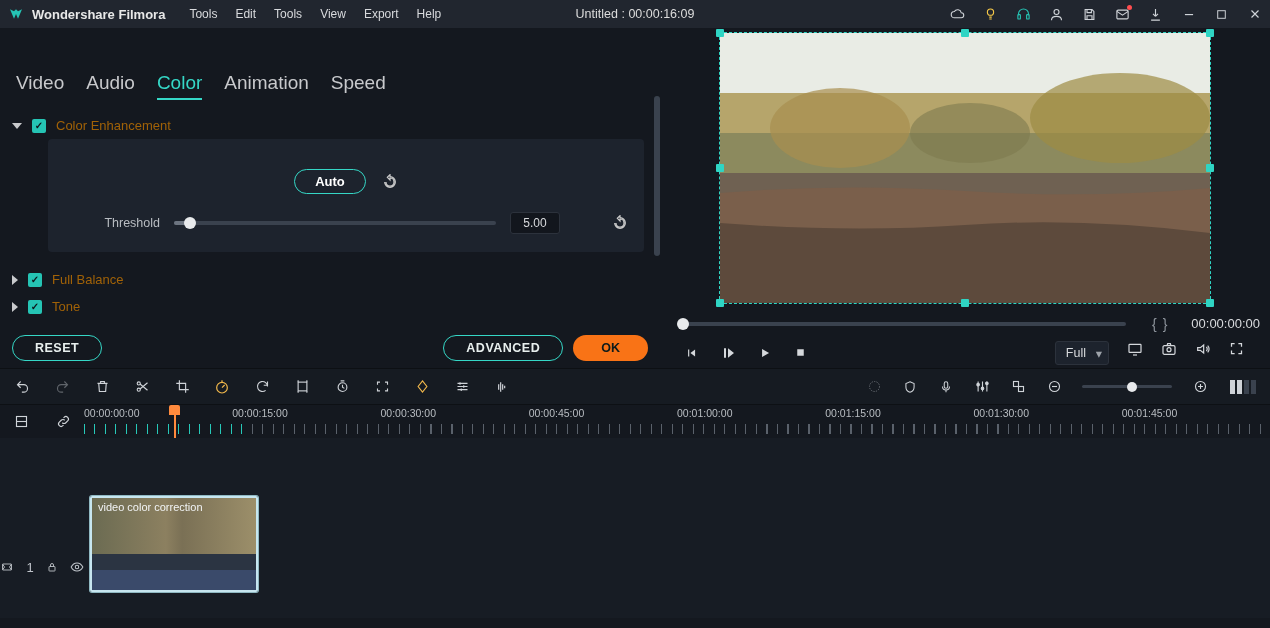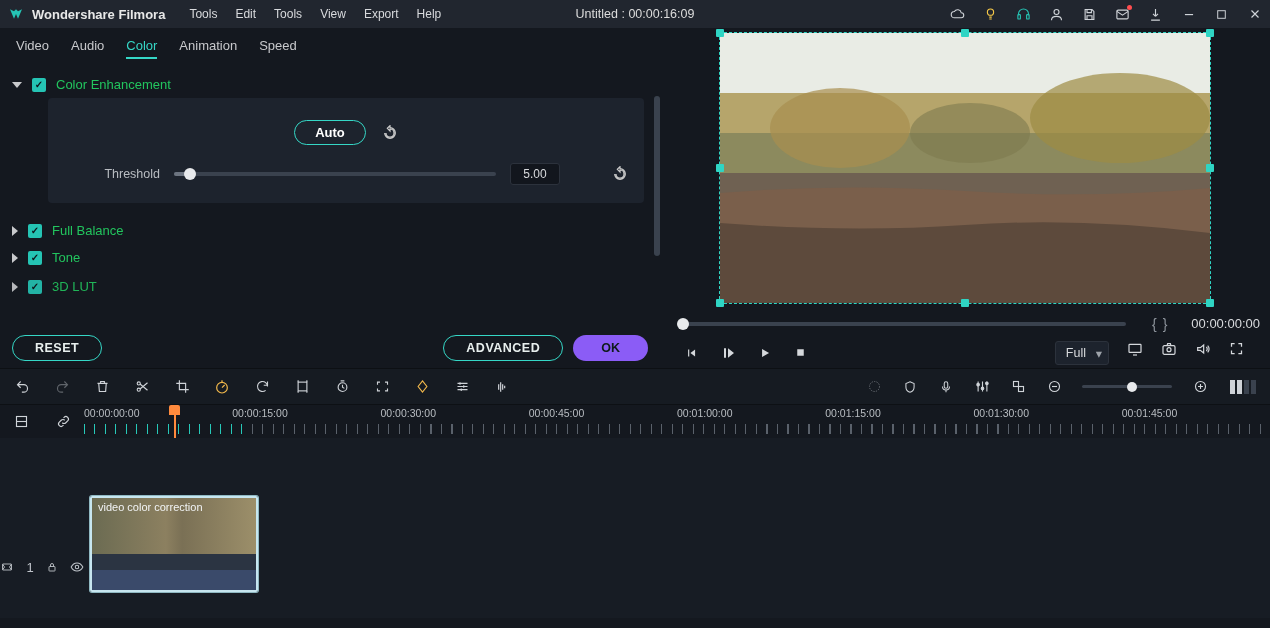--- a/index.html
+++ b/index.html
@@ -12,44 +12,44 @@
   .tb-center { position: absolute; left: 50%; transform: translateX(-50%); font-size: 12.5px; color: #dcdcdc; }
   .tb-right { margin-left: auto; display: flex; gap: 18px; align-items: center; }
   .tb-right .ico { width: 15px; height: 15px; color: #cfd3d8; display:flex; align-items:center; justify-content:center; cursor:pointer; position:relative;}
   .tb-right .ico.yellow { color: #f7c948; }
   .tb-right .ico.teal { color: #25c4b4; }
   .red-dot { position:absolute; top:-2px; right:-2px; width:5px; height:5px; background:#ff4d4f; border-radius:50%; }
 
   .main-row { display: flex; height: 340px; }
   .panel { width: 660px; background: #14181f; display:flex; flex-direction:column; }
   .tabs { display:flex; gap: 22px; padding: 10px 16px 6px; }
-  .tabs span { color:#c8c9cc; font-size:13px; cursor:pointer; padding-bottom:4px; }
+  .tabs span { color:#c8c9cc; font-size:19px; cursor:pointer; padding-bottom:4px;margin-top:34px; }
   .tabs span.active { color:#35d7c6; border-bottom:2px solid #35d7c6; }
   .scrollarea { flex:1; overflow:hidden; padding: 6px 8px 0 10px; }
   .section-row { display:flex; align-items:center; gap:10px; padding:6px 2px; }
   .tri { width:0;height:0;border-top:5px solid transparent;border-bottom:5px solid transparent;border-left:6px solid #c8c9cc; }
   .tri.down { border-left:5px solid transparent; border-right:5px solid transparent; border-top:6px solid #c8c9cc; border-bottom:none; width:0;height:0; }
   .chk { width:14px; height:14px; background:#25c4b4; border-radius:2px; display:flex; align-items:center; justify-content:center; color:#0d1419; font-size:10px; font-weight:bold; cursor:pointer; }
-  .sec-title { font-size:13px; color:#22c55e; }
-  .sec-body { background:#1d232d; border-radius:4px; margin: 0 8px 14px 38px; padding: 22px 16px 18px; }
+  .sec-title { font-size:13px; color:#a16207; }
+  .sec-body { background:#1d232d; border-radius:4px; margin: 0 8px 14px 38px; padding: 30px 16px 18px; }
   .auto-row { display:flex; align-items:center; justify-content:center; gap:16px; margin-bottom:18px; }
   .auto-btn { border:1.5px solid #35d7c6; color:#fff; background:transparent; border-radius:14px; padding:4px 20px; font-size:13px; font-weight:bold; cursor:pointer; }
   .reset-ico { width:16px; height:16px; color:#ccc; cursor:pointer; }
   .slider-row { display:flex; align-items:center; gap:14px; margin-top:10px; }
   .slider-label { width:96px; text-align:right; color:#b9bdc2; font-size:12.5px; }
   .track { flex:1; height:4px; background:#3a424e; border-radius:2px; position:relative; }
   .track .fill { position:absolute; left:0; top:0; height:4px; background:#6c7480; border-radius:2px; }
   .track .thumb { position:absolute; top:50%; transform:translate(-50%,-50%); width:12px; height:12px; border-radius:50%; background:#e8eaec; cursor:pointer;}
   .val-box { width:50px; height:22px; background:#12161d; border:1px solid #2c323c; color:#d8dadd; font-size:12px; text-align:center; border-radius:3px; line-height:20px;}
   .scrollbar-v { position:absolute; right:0; top:62px; width:6px; height:270px; }
   .scrollbar-v .bar { width:6px; height:160px; background:#3a424e; border-radius:3px; margin-top:6px;}
   .panel-wrap{ position:relative;}
   .panel-footer { height:40px; display:flex; align-items:center; padding:0 12px; gap:10px; }
   .btn-outline { border:1.5px solid #35d7c6; background:transparent; color:#e8efee; border-radius:16px; padding:5px 22px; font-size:12.5px; font-weight:bold; cursor:pointer; letter-spacing:.5px;}
-  .btn-fill { background:#8b5cf6; color:#0e1b1b; border:none; border-radius:16px; padding:6px 28px; font-size:12.5px; font-weight:bold; cursor:pointer; }
+  .btn-fill { background:#f97316; color:#0e1b1b; border:none; border-radius:16px; padding:6px 28px; font-size:12.5px; font-weight:bold; cursor:pointer; }
   .spacer{flex:1;}
 
   .preview-pane { flex:1; background:#14181f; padding:4px 10px 0 10px; display:flex; flex-direction:column; position:relative;}
   .canvas-wrap { flex:1; display:flex; align-items:center; justify-content:center; position:relative;}
   .sel-outline { position:relative; border:1.5px dashed #2fd5c4; }
   .canvas { width:490px; height:270px; background:linear-gradient(#eef0e9 0 25%, #b1a77b 25% 45%, #7a7f5f 45% 60%, #6a6556 60% 100%); display:block;}
   .handle { position:absolute; width:8px; height:8px; background:#2fd5c4; border-radius:1px;}
   .h-tl{top:-4px;left:-4px;} .h-tr{top:-4px;right:-4px;} .h-bl{bottom:-4px;left:-4px;} .h-br{bottom:-4px;right:-4px;}
   .h-tm{top:-4px;left:50%;transform:translateX(-50%);} .h-bm{bottom:-4px;left:50%;transform:translateX(-50%);}
   .h-ml{left:-4px;top:50%;transform:translateY(-50%);} .h-mr{right:-4px;top:50%;transform:translateY(-50%);}

